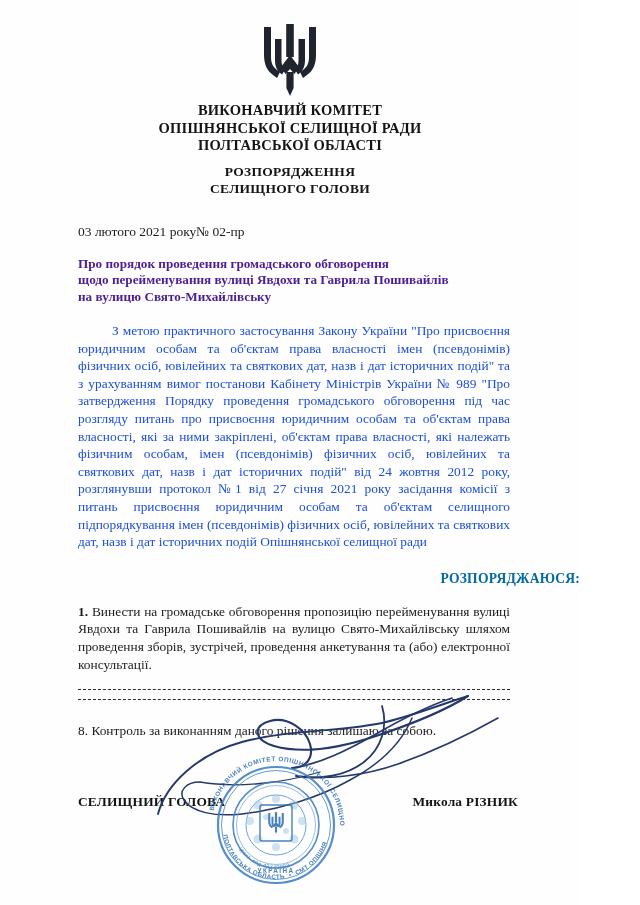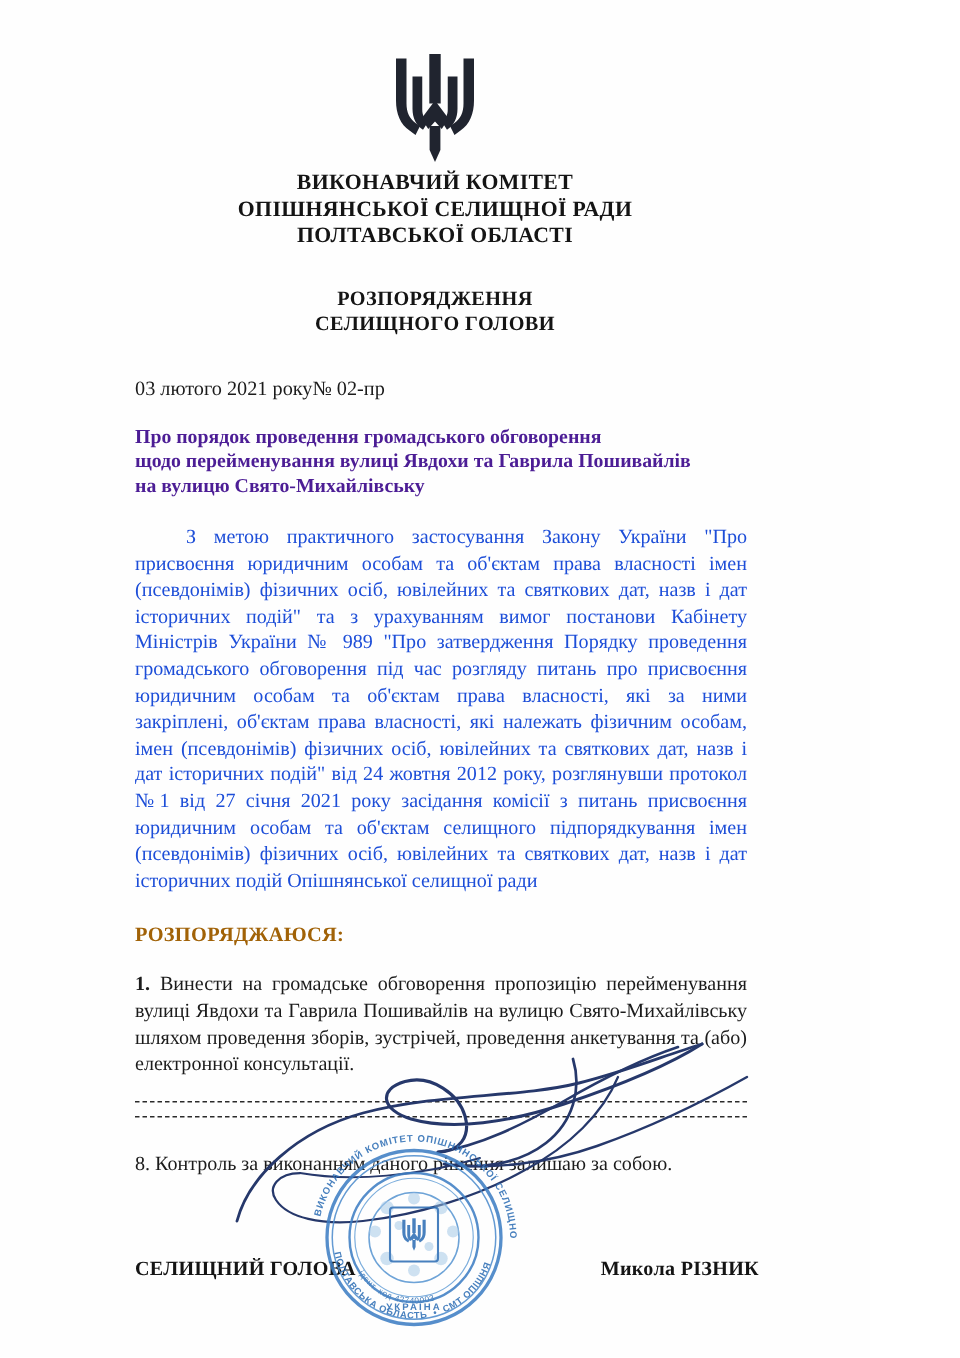--- a/index.html
+++ b/index.html
@@ -15,21 +15,21 @@
     font-family: "Liberation Serif", "DejaVu Serif", serif;
     color: #1b1b1b;
     -webkit-font-smoothing: antialiased;
   }
 
   .page {
     position: relative;
     width: 580px;
     height: 905px;
     background: #fefefe;
-    padding: 12px;
+    padding: 0;
     box-sizing: border-box;
   }
 
   
   .emblem-wrap {
     width: 100%;
     text-align: center;
     padding-top: 22px;
     height: 96px;
     box-sizing: border-box;
@@ -46,21 +46,21 @@
     letter-spacing: 0.25px;
     margin-top: 6px;
     color: #141414;
   }
   .doc-type {
     text-align: center;
     font-weight: bold;
     font-size: 13.5px;
     line-height: 17px;
     letter-spacing: 0.3px;
-    margin-top: 23px;
+    margin-top: 8px;
     color: #141414;
   }
 
   
   .meta-row {
     display: flex;
     align-items: flex-start;
     margin: 26px 62px 0 78px;
     font-size: 13.5px;
     line-height: 17px;
@@ -88,21 +88,22 @@
     text-indent: 34px;
     color: #1d4ed8;
     hyphens: none;
   }
 
   .order-heading {
     margin: 20px 0 0 78px;
     font-weight: bold;
     font-size: 13.6px;
     letter-spacing: 0.2px;
-    color: #a16207;
+    color: #0369a1;
+    text-align: right;
   }
 
   .clause {
     margin: 16px 70px 0 78px;
     font-size: 13.4px;
     line-height: 17.6px;
     text-align: justify;
     color: #1b1b1b;
   }
   .clause .num { font-weight: bold; }

